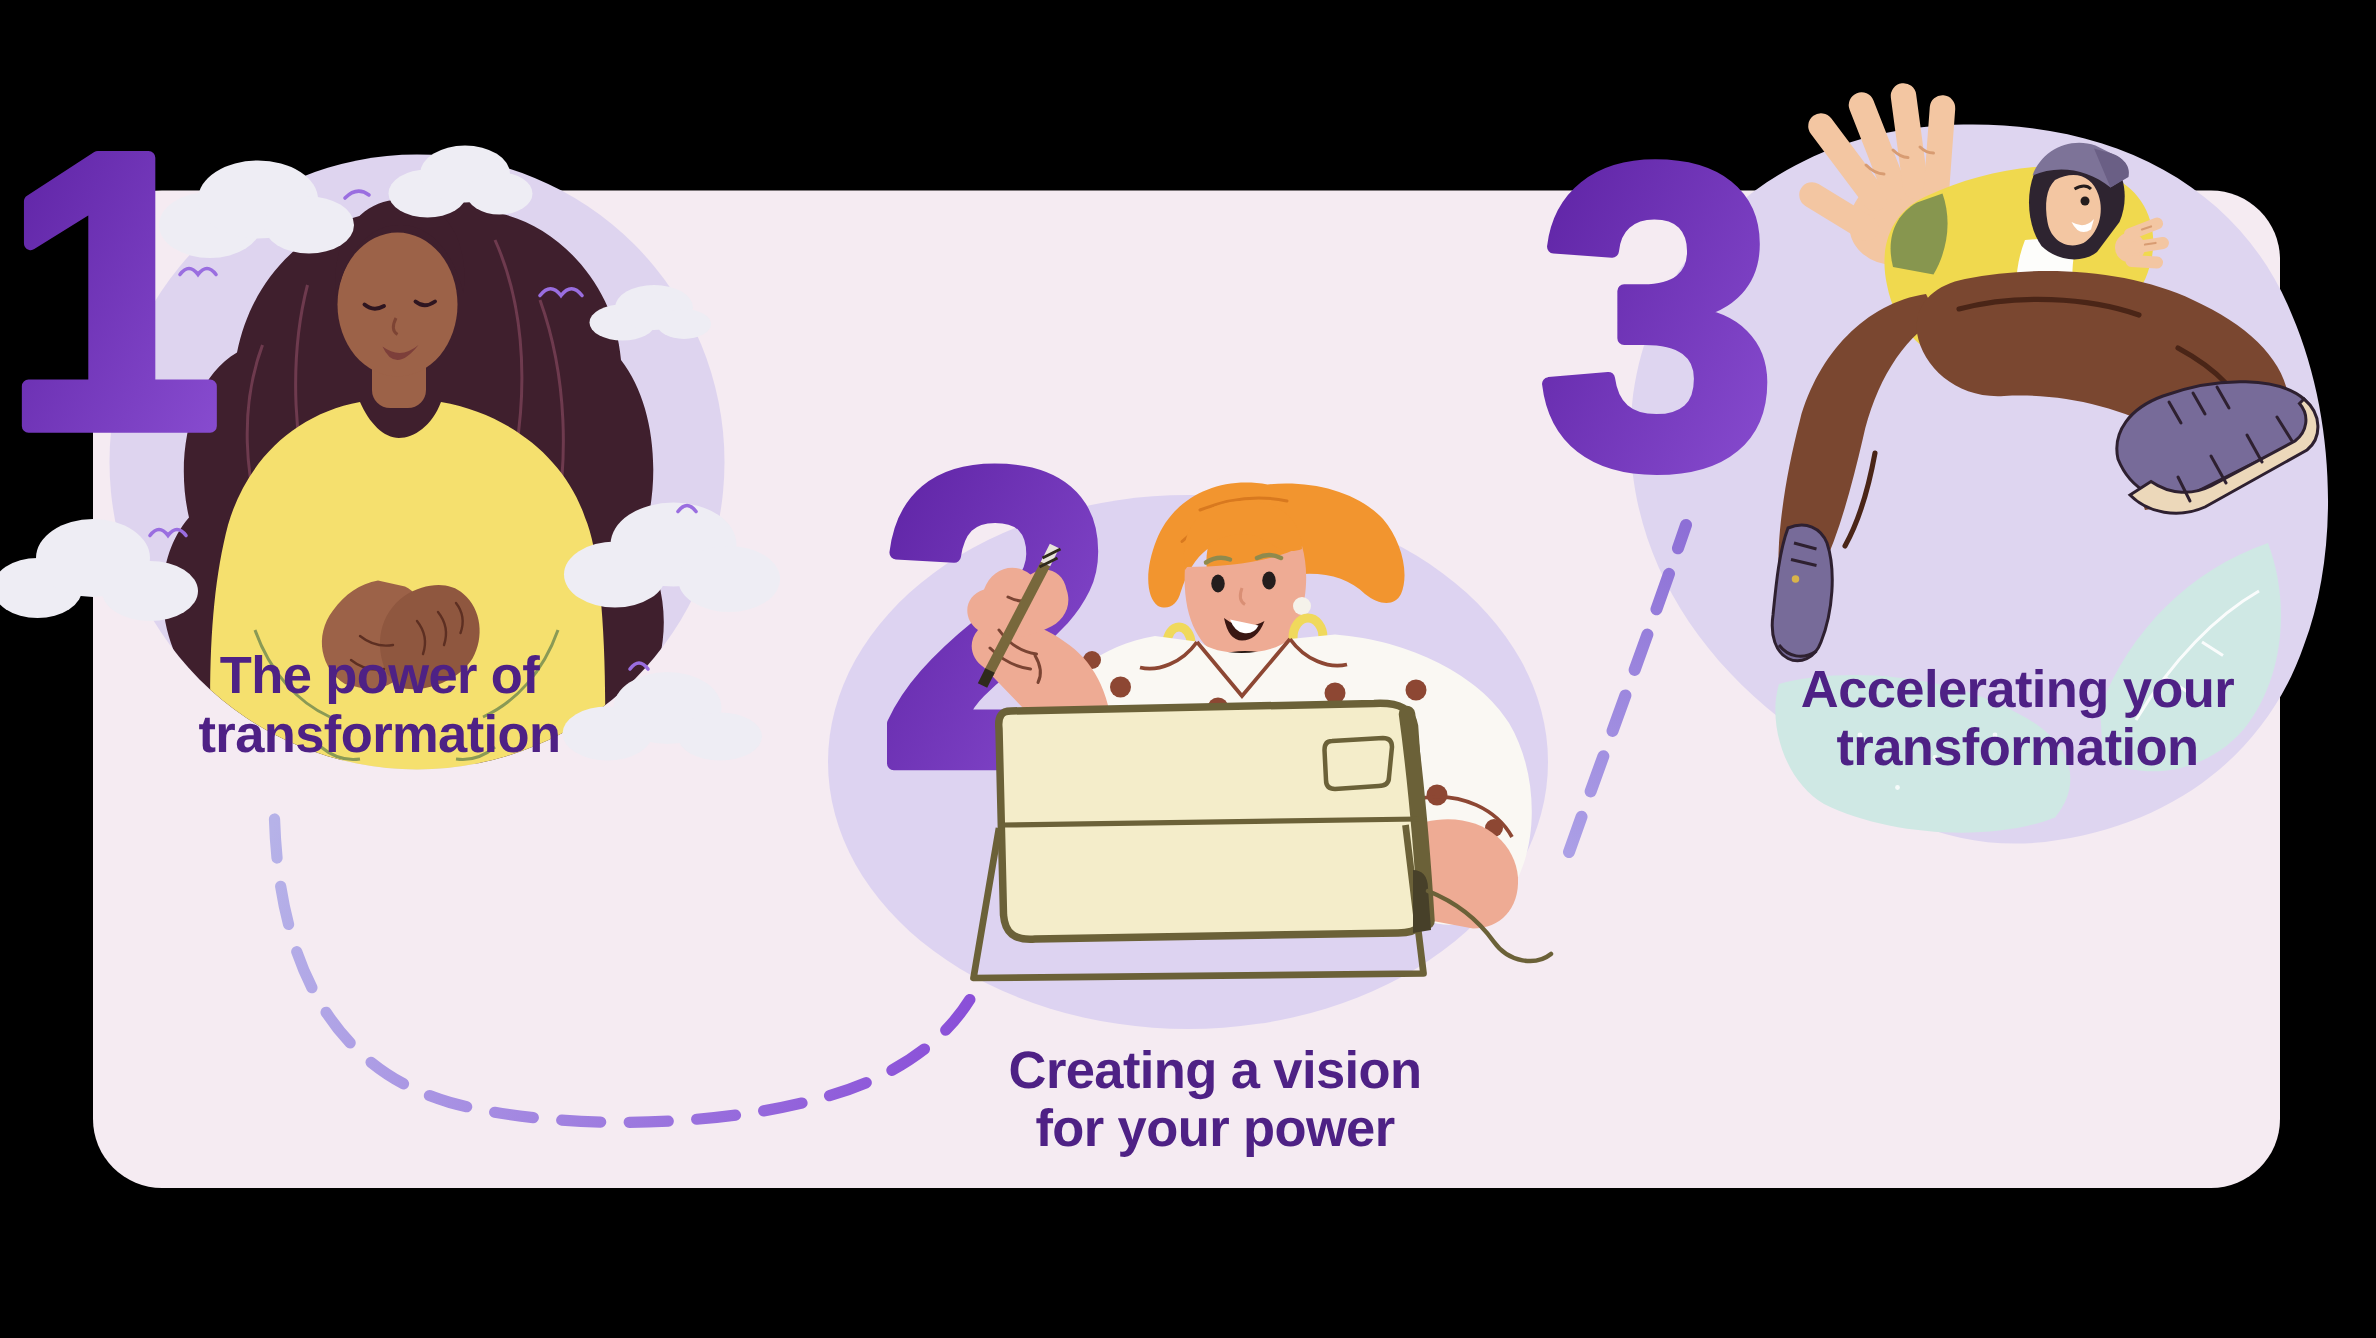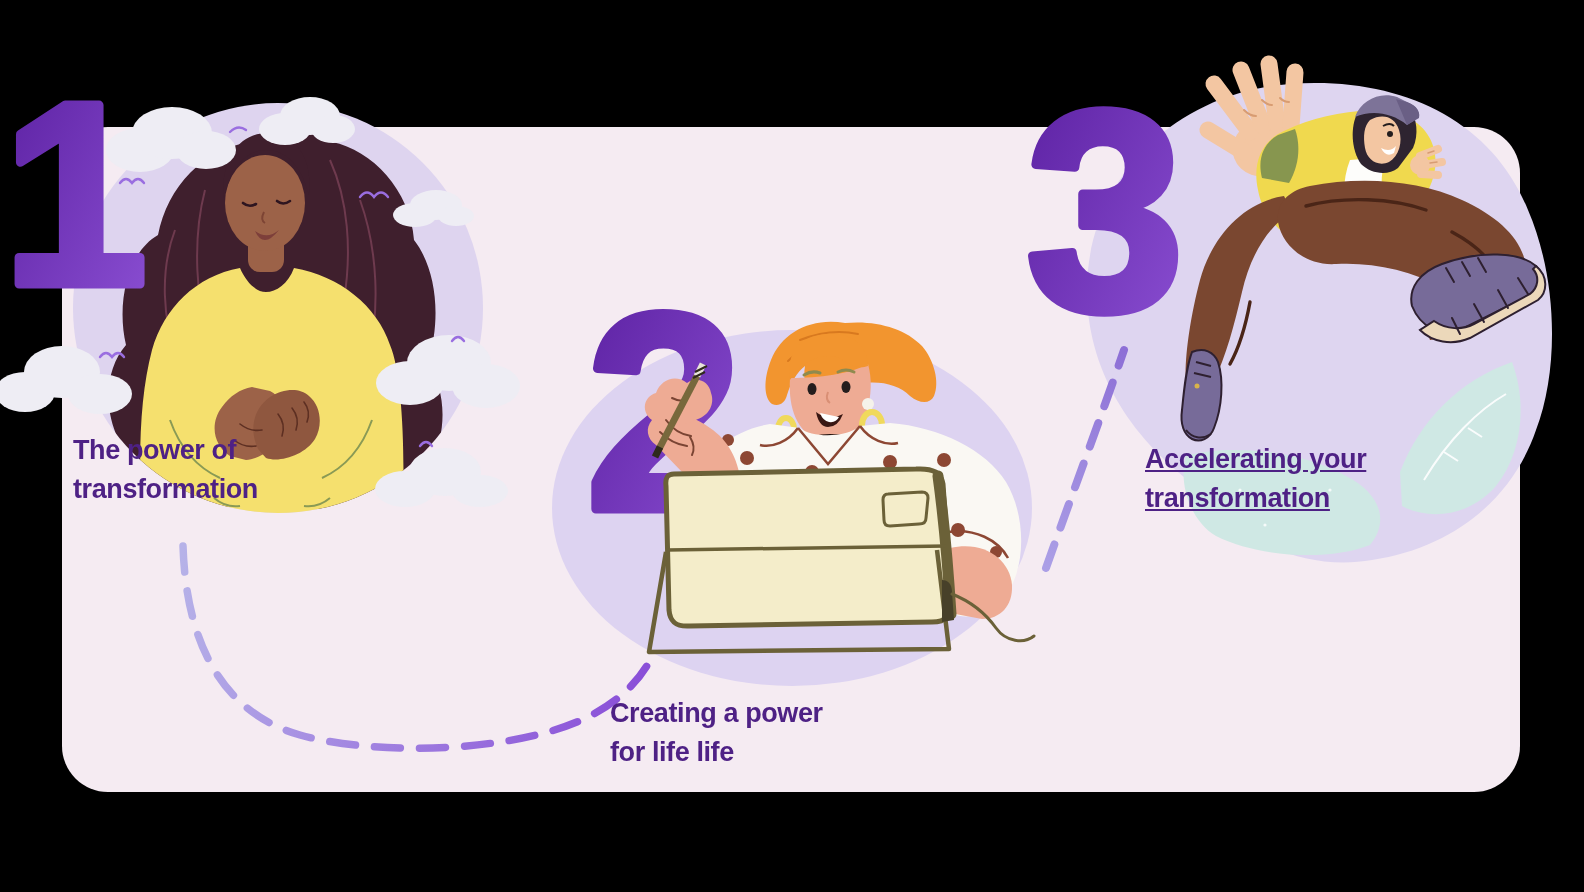--- a/index.html
+++ b/index.html
@@ -1,25 +1,25 @@
 <!DOCTYPE html>
 <html><head>
 <meta charset="utf-8">
 <style>
   html,body{margin:0;padding:0;background:#000;}
   .stage{position:relative;width:1584px;height:892px;overflow:hidden;background:#000;
          font-family:"Liberation Sans",sans-serif;}
   .art{position:absolute;left:0;top:0;width:1584px;height:892px;display:block;}
-  .title{position:absolute;z-index:6;font-weight:700;
-         font-size:27px;line-height:39px;letter-spacing:-0.4px;color:#4e2185;
+  .title{position:absolute;z-index:6;text-align:center;font-weight:700;
+         font-size:35px;line-height:39px;letter-spacing:-0.4px;color:#4e2185;
          font-family:"Liberation Sans",sans-serif;}
   .title span{display:block;}
   #title-1{left:73px;top:431px;width:360px;}
   #title-2{left:610px;top:694px;width:400px;}
-  #title-3{left:1145px;top:440px;width:400px;text-decoration:underline;}
+  #title-3{left:1145px;top:440px;width:400px;}
   .num{font-family:"Liberation Sans",sans-serif;font-weight:700;}
 </style>
 </head>
 <body>
 
 <div class="stage" style="background: rgb(0, 0, 0);">
 <svg class="art" viewBox="0 0 1584 892" aria-hidden="true">
   <defs>
     <linearGradient id="numGrad" x1="0" y1="0" x2="1" y2="1">
       <stop offset="0" stop-color="#5a1fa0"></stop>
@@ -360,20 +360,20 @@
       <path d="M 952,594 C 972,602 986,614 996,628 C 1006,642 1024,644 1034,636" stroke="#6b6138" stroke-width="3" fill="none" stroke-linecap="round"></path>
     </g>
   </g>
 </svg>
 
 <div class="title" id="title-1" style="color: rgb(78, 33, 133);">
   <span>The power of</span>
   <span>transformation</span>
 </div>
 <div class="title" id="title-2" style="color: rgb(78, 33, 133);">
-  <span>Creating a power</span>
-  <span>for life life</span>
+  <span>Creating a vision</span>
+  <span>for your power</span>
 </div>
 <div class="title" id="title-3" style="color: rgb(78, 33, 133);">
   <span>Accelerating your</span>
   <span>transformation</span>
 </div>
 </div>
 
 </body></html>

